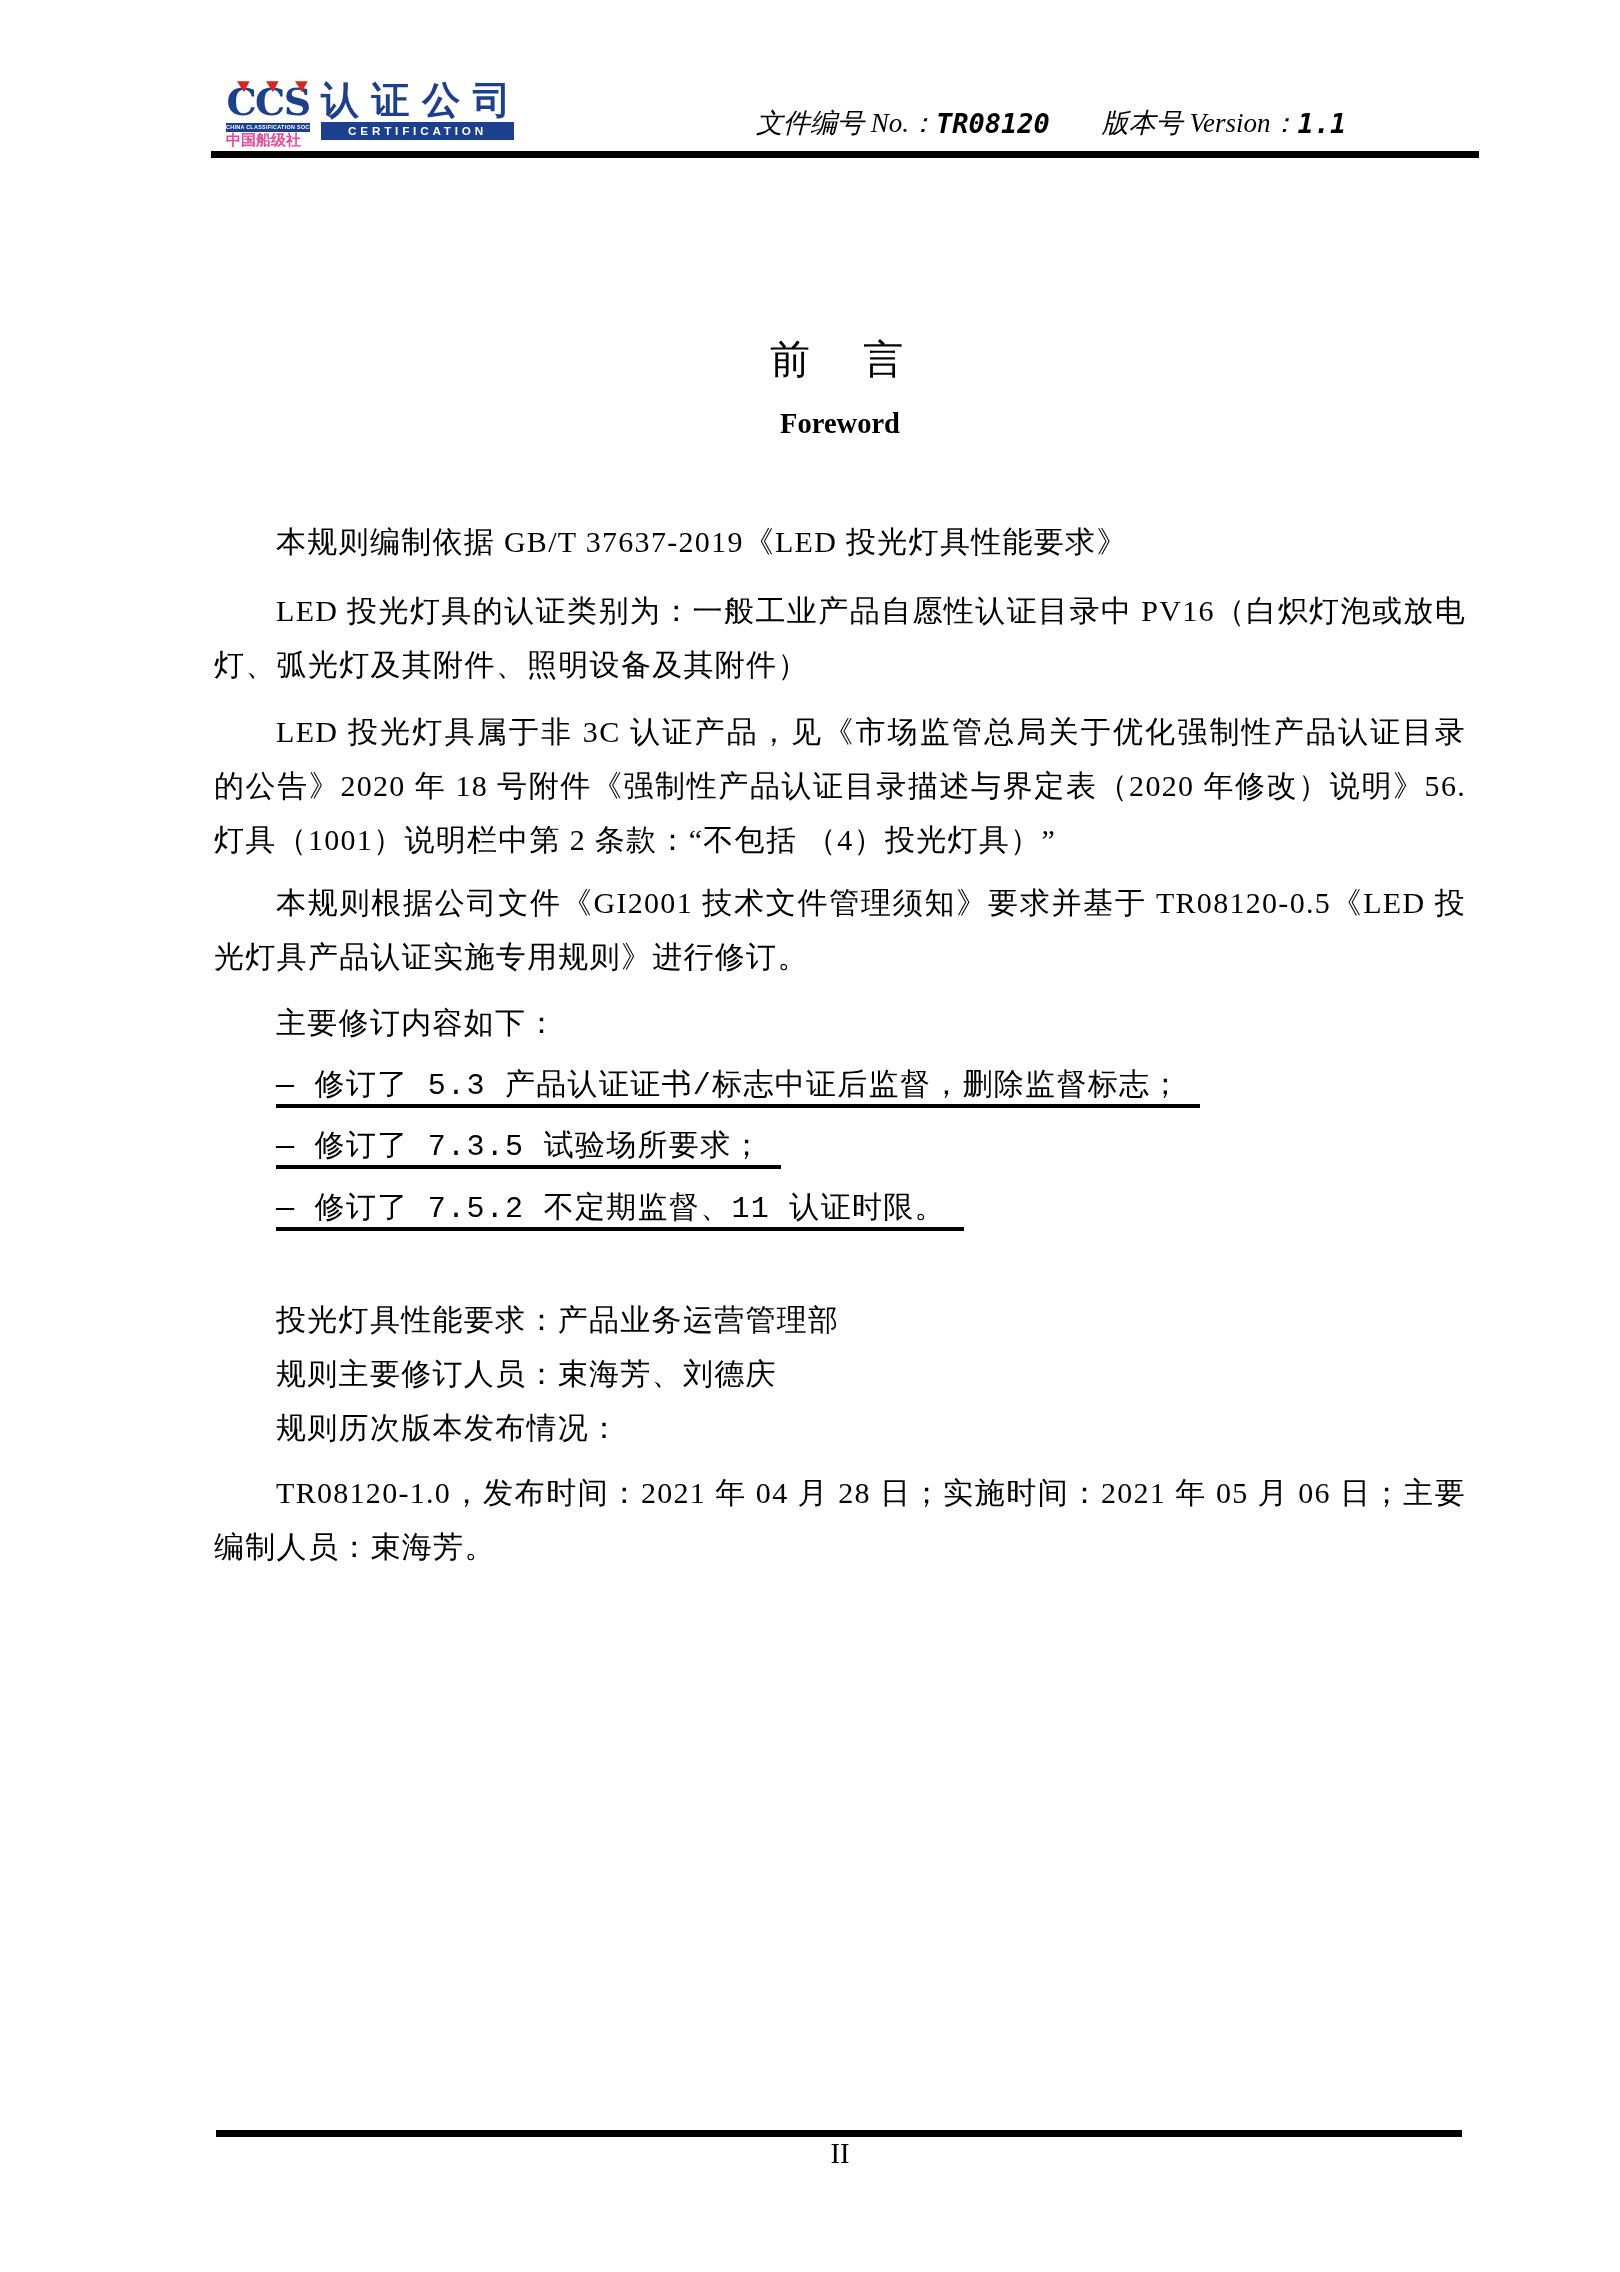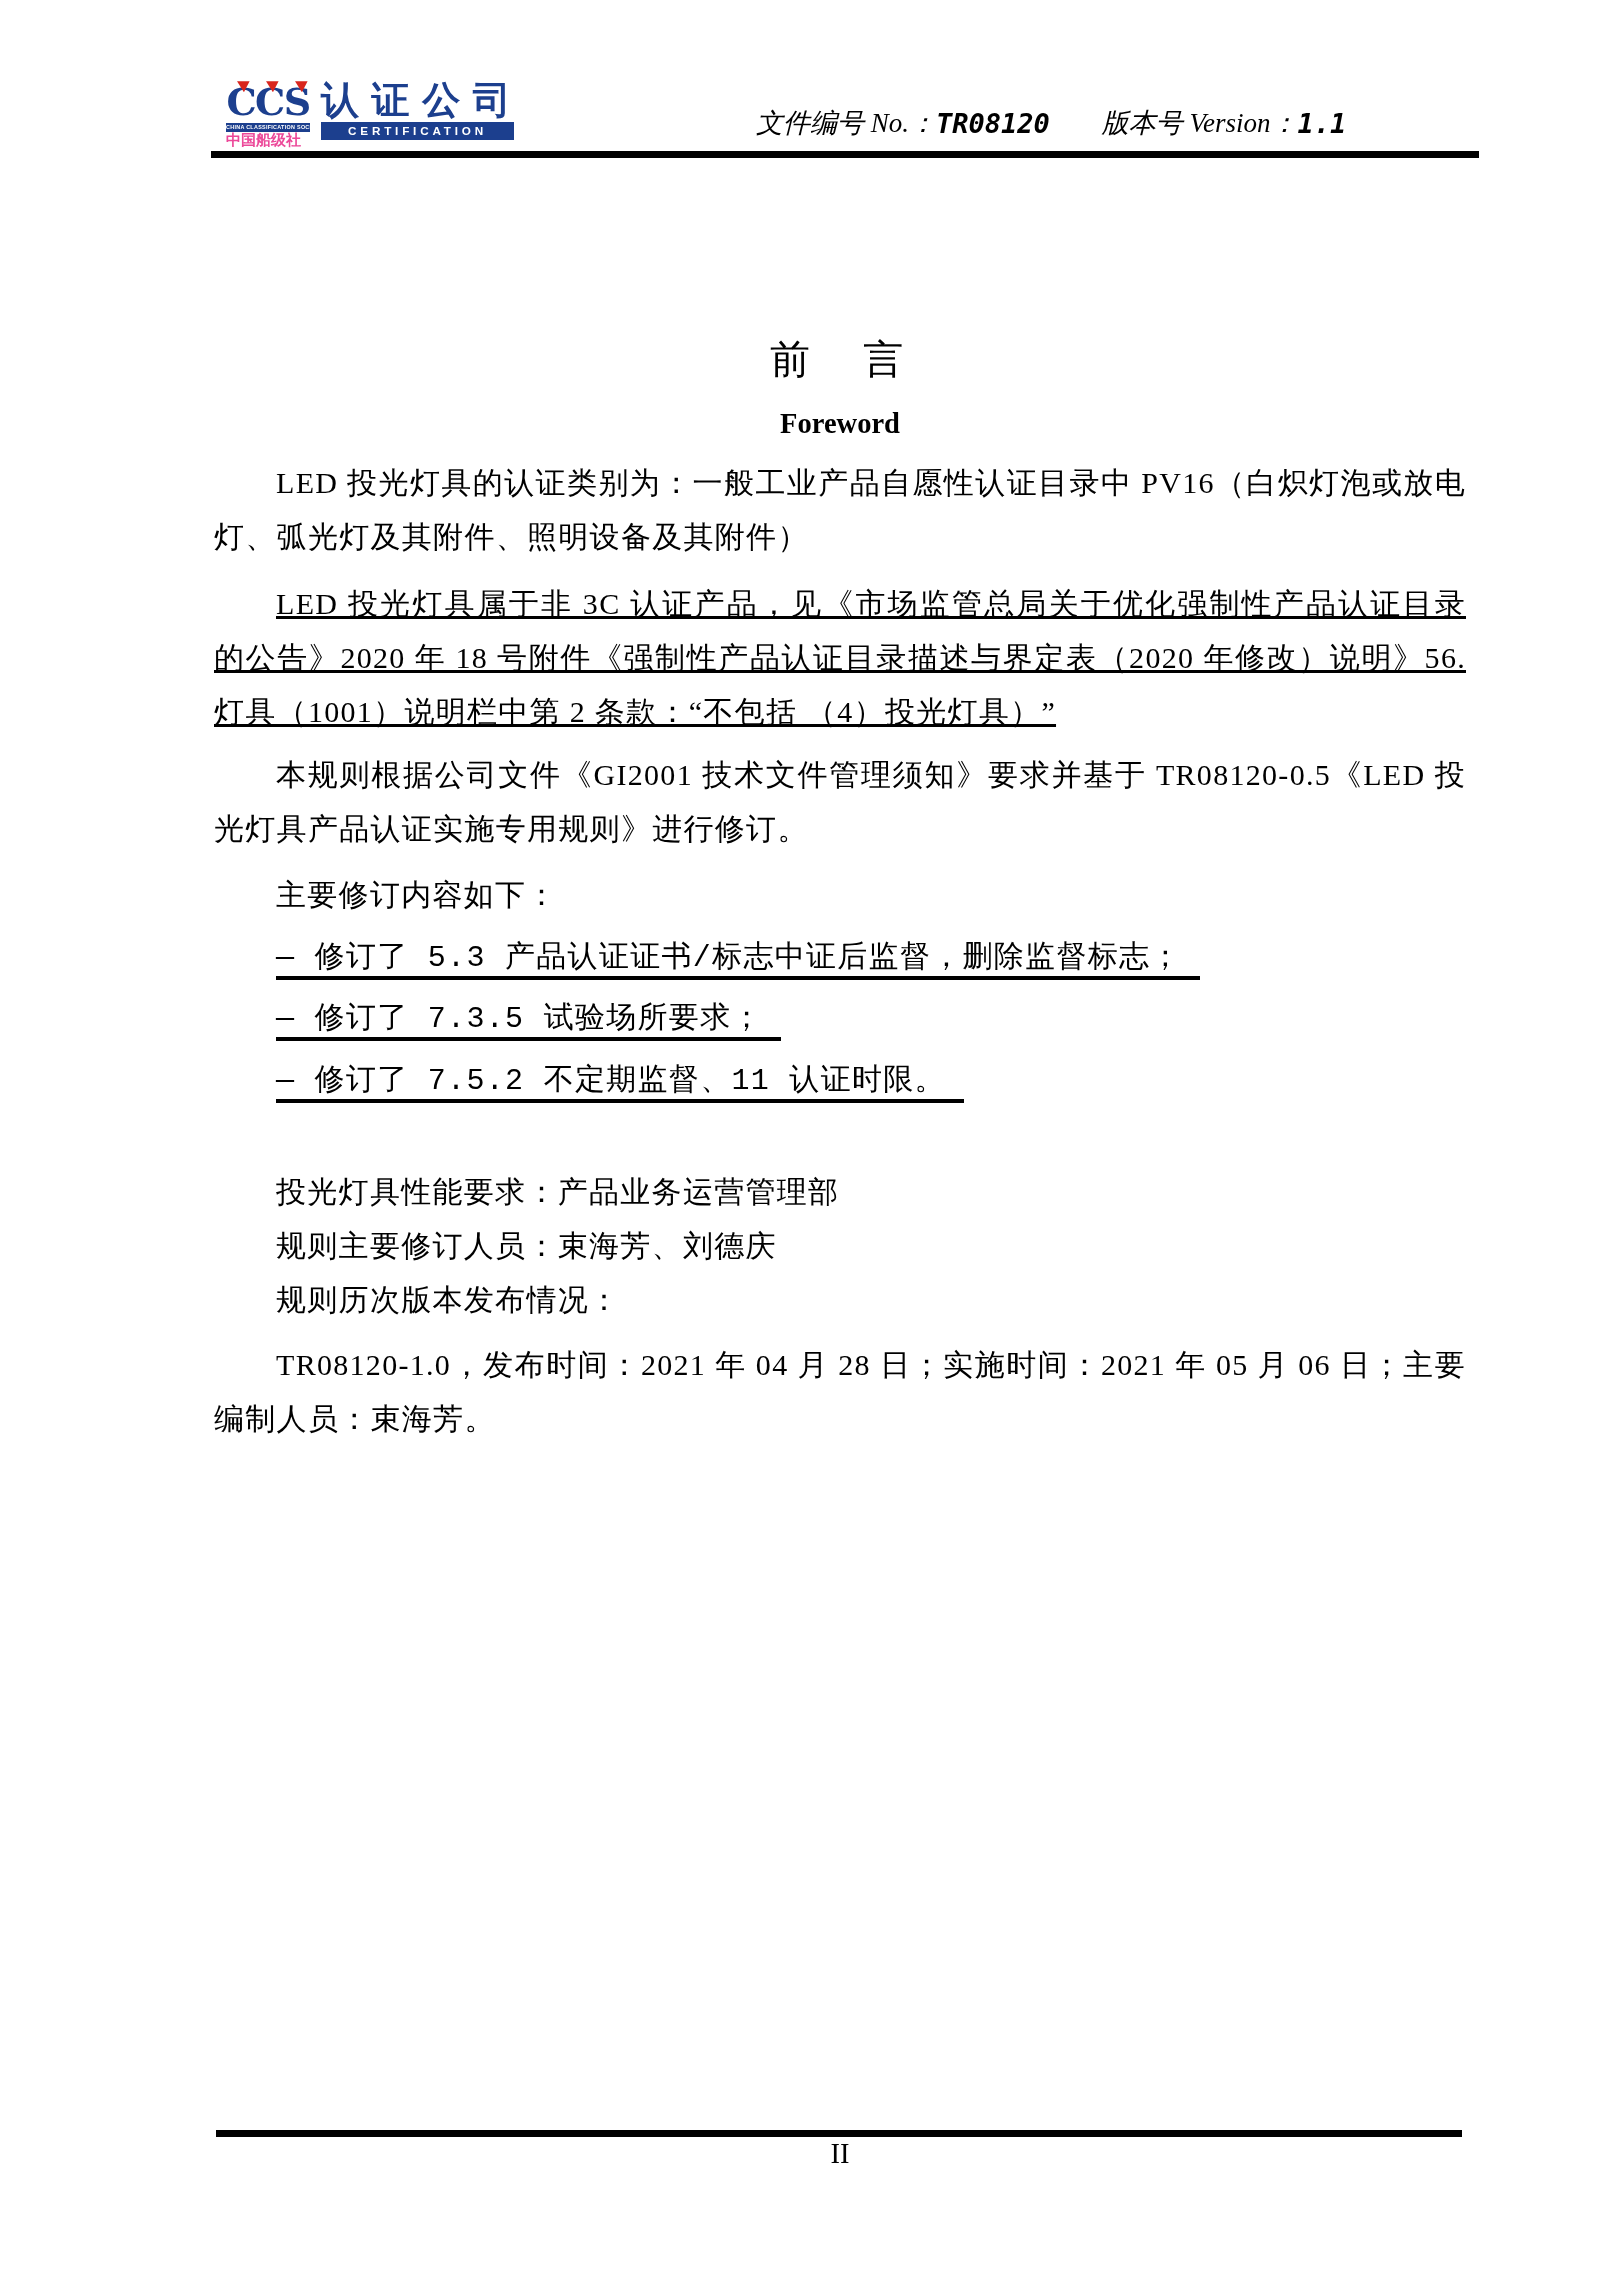--- a/index.html
+++ b/index.html
@@ -59,21 +59,21 @@
   }
   .title-en {
     margin-top:22px; font-size:28.5px; line-height:35px; font-weight:bold; text-align:center;
   }
   .body-text p {
     font-size:30px; line-height:54px; letter-spacing:1.3px;
     text-align:justify; text-indent:62px;
   }
   p.p1 { margin-top:74px; }
   p.p2 { margin-top:15px; }
-  p.p3 { margin-top:13.4px;text-decoration:underline; }
+  p.p3 { margin-top:13.4px; }
   p.p4 { margin-top:8.4px; }
   p.p5 { margin-top:12.6px; }
   p.item1 { margin-top:6.7px; }
   p.item2 { margin-top:5px; }
   p.item3 { margin-top:5.9px; }
   p.info1 { margin-top:57px; }
   p.info2, p.info3 { margin-top:0; }
   p.hist { margin-top:11px; }
   .u { border-bottom:4.2px solid #000; padding-bottom:0.8px; padding-right:18.4px;font-family:Liberation Mono, monospace; }
 
@@ -113,20 +113,21 @@
     <span class="mono">1.1</span>
 </div>
 
 <div class="rule-top"></div>
 
 <div class="content">
   <div class="title-cn">前　言</div>
   <div class="title-en">Foreword</div>
 
   <div class="body-text">
+    <p class="p1">本规则编制依据 GB/T 37637-2019《LED 投光灯具性能要求》</p>
     <p class="p2">LED 投光灯具的认证类别为：一般工业产品自愿性认证目录中 PV16（白炽灯泡或放电灯、弧光灯及其附件、照明设备及其附件）</p>
     <p class="p3">LED 投光灯具属于非 3C 认证产品，见《市场监管总局关于优化强制性产品认证目录的公告》2020 年 18 号附件《强制性产品认证目录描述与界定表（2020 年修改）说明》56.灯具（1001）说明栏中第 2 条款：“不包括 （4）投光灯具）”</p>
     <p class="p4">本规则根据公司文件《GI2001 技术文件管理须知》要求并基于 TR08120-0.5《LED 投光灯具产品认证实施专用规则》进行修订。</p>
     <p class="p5">主要修订内容如下：</p>
 
     <p class="item1"><span class="u">— 修订了 5.3 产品认证证书/标志中证后监督，删除监督标志；</span></p>
     <p class="item2"><span class="u">— 修订了 7.3.5 试验场所要求；</span></p>
     <p class="item3"><span class="u">— 修订了 7.5.2 不定期监督、11 认证时限。</span></p>
 
     <p class="info1">投光灯具性能要求：产品业务运营管理部</p>

